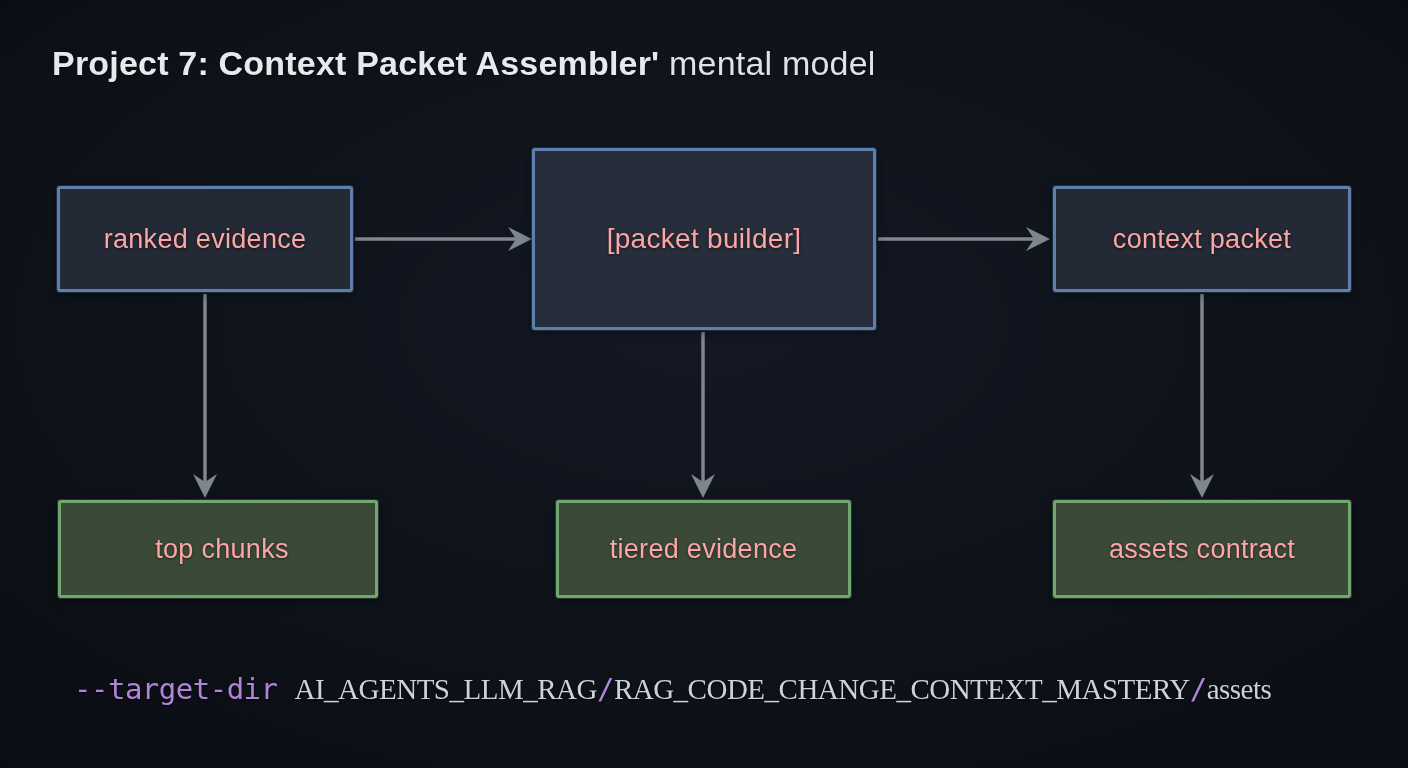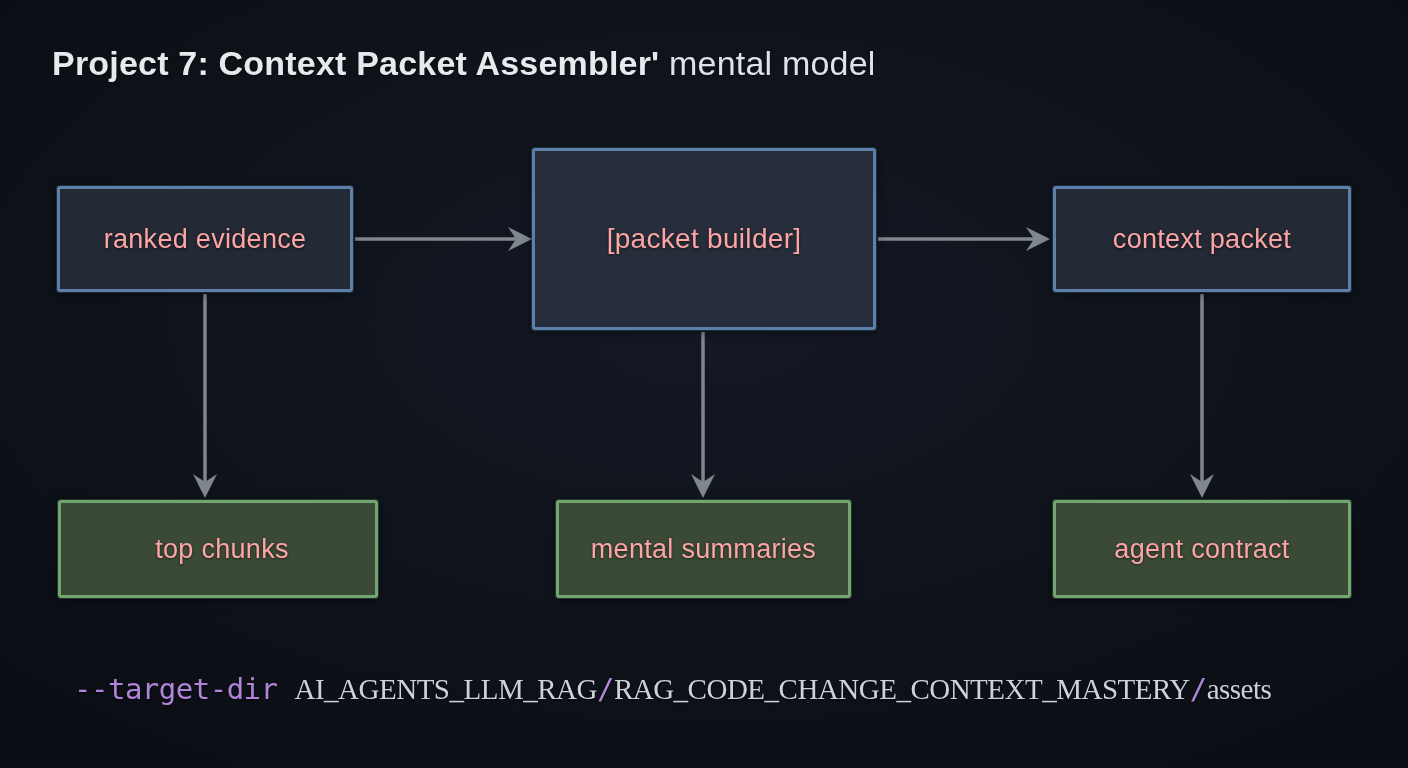--- a/index.html
+++ b/index.html
@@ -132,22 +132,22 @@
 
   <div class="node node-blue" id="node-context">
     <span>context packet</span>
   </div>
 
   <div class="node node-green" id="node-chunks">
     <span>top chunks</span>
   </div>
 
   <div class="node node-green" id="node-summaries">
-    <span>mental summaries</span>
+    <span>tiered evidence</span>
   </div>
 
   <div class="node node-green" id="node-contract">
-    <span>agent contract</span>
+    <span>assets contract</span>
   </div>
 
   <div class="command"><span class="cmd-flag">--target-dir </span><span class="cmd-path">AI_AGENTS_LLM_RAG</span><span class="cmd-sep">/</span><span class="cmd-path">RAG_CODE_CHANGE_CONTEXT_MASTERY</span><span class="cmd-sep">/</span><span class="cmd-path">assets</span></div>
 
 </div>
 
 </body></html>

